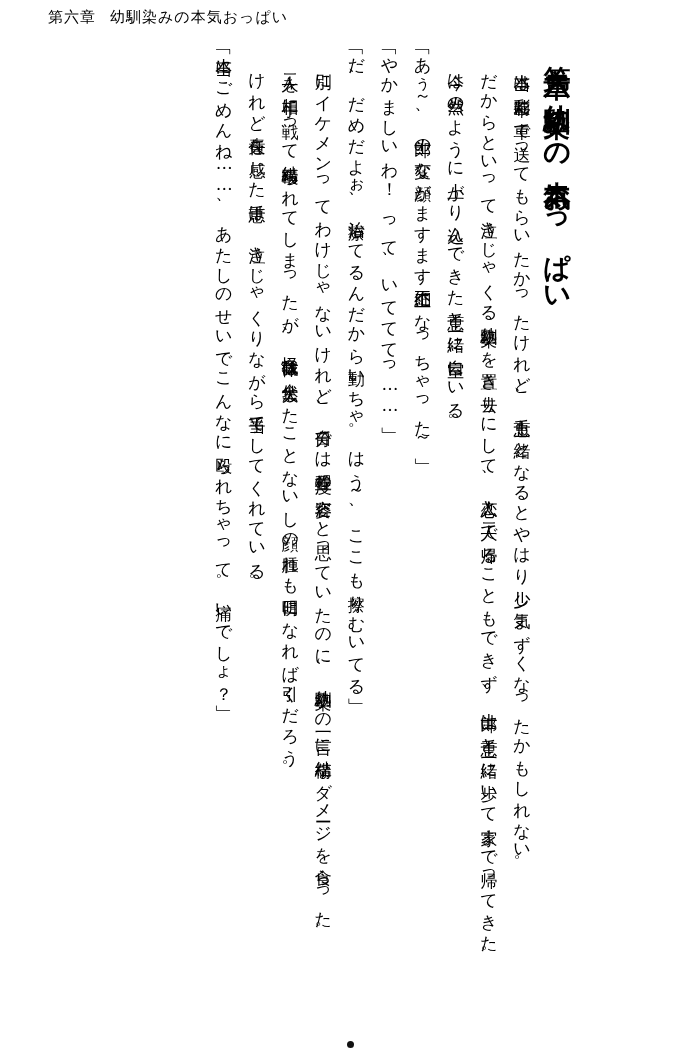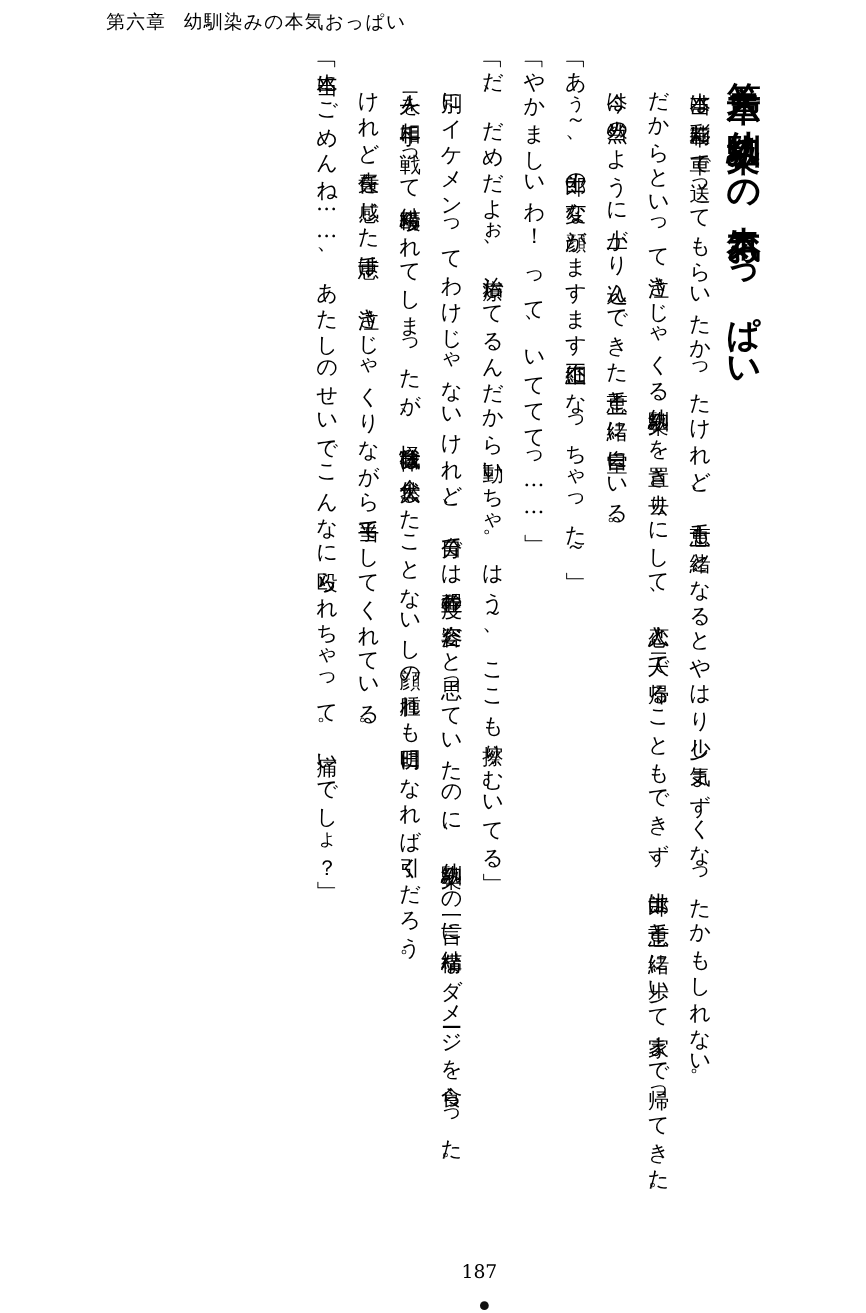--- a/index.html
+++ b/index.html
@@ -15,21 +15,20 @@
     color: #000000;
     overflow: hidden;
   }
 
   .page {
     position: absolute;
     left: 0; top: 0;
     width: 615px;
     height: 1050px;
     background: #ffffff;
-    margin-left: 37px;
   }
 
   
   .running-header {
     position: absolute;
     top: 8px;
     left: 48px;
     font-size: 15px;
     letter-spacing: 1px;
     font-family: "DejaVu Serif", serif;
@@ -109,16 +108,15 @@
     <p class="para">今は当然のように上がり込んできた千恵と一緒に自室にいる。</p>
     <p class="para noindent">「あぅ～、士郎の変な顔がますます不細工になっちゃった～」</p>
     <p class="para noindent">「やかましいわ！　って、いてててっ……」</p>
     <p class="para noindent">「だ、だめだよぉ、治療してるんだから動いちゃ。はう～、ここも擦りむいてる」</p>
     <p class="para">別にイケメンってわけじゃないけれど、自分では並程度の容姿だと思っていたのに、幼馴染みの一言に結構なダメージを食らった。</p>
     <p class="para">二人を相手に戦って結構殴られてしまったが、怪我自体は全然大したことないし顔の腫れも明日になれば引くだろう。</p>
     <p class="para">けれど責任を感じた千恵は、泣きじゃくりながら手当てしてくれている。</p>
     <p class="para noindent">「本当にごめんね……、あたしのせいでこんなに殴られちゃって。痛いでしょ？」</p>
   </div>
 
-  <div class="page-number">187</div>
   <div class="bottom-mark"></div>
 
 </div>
 
 </body></html>

